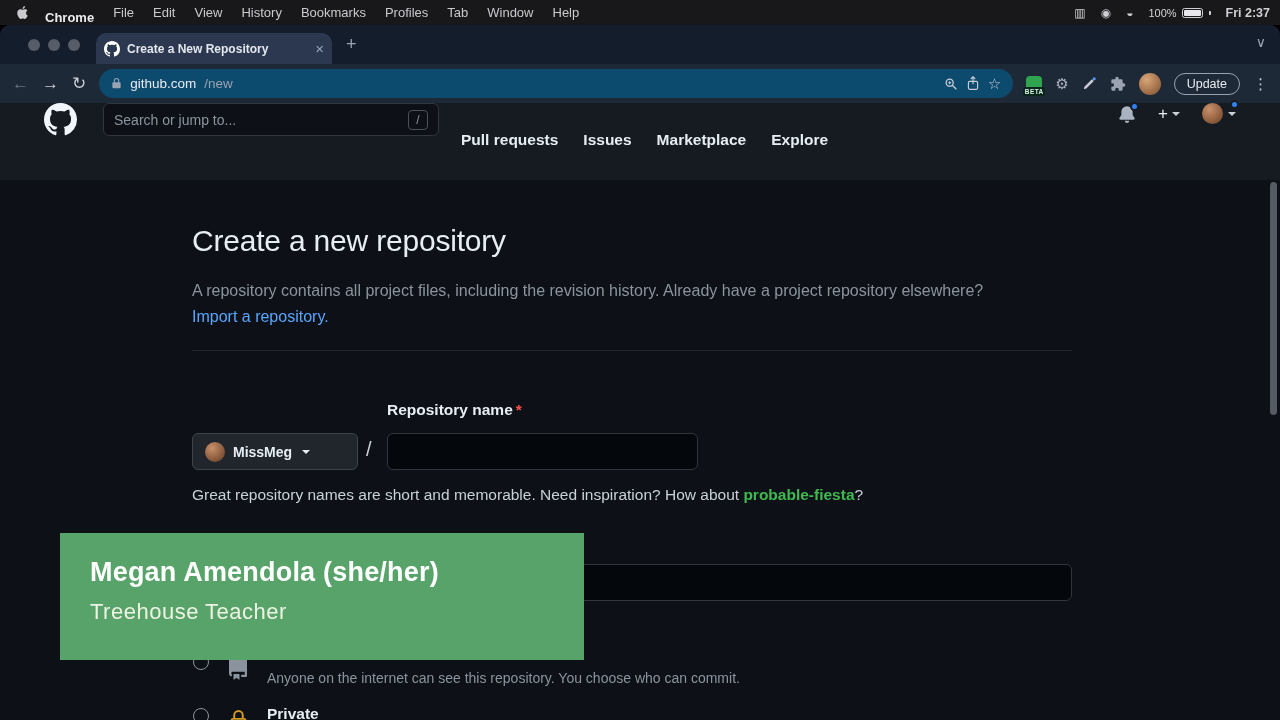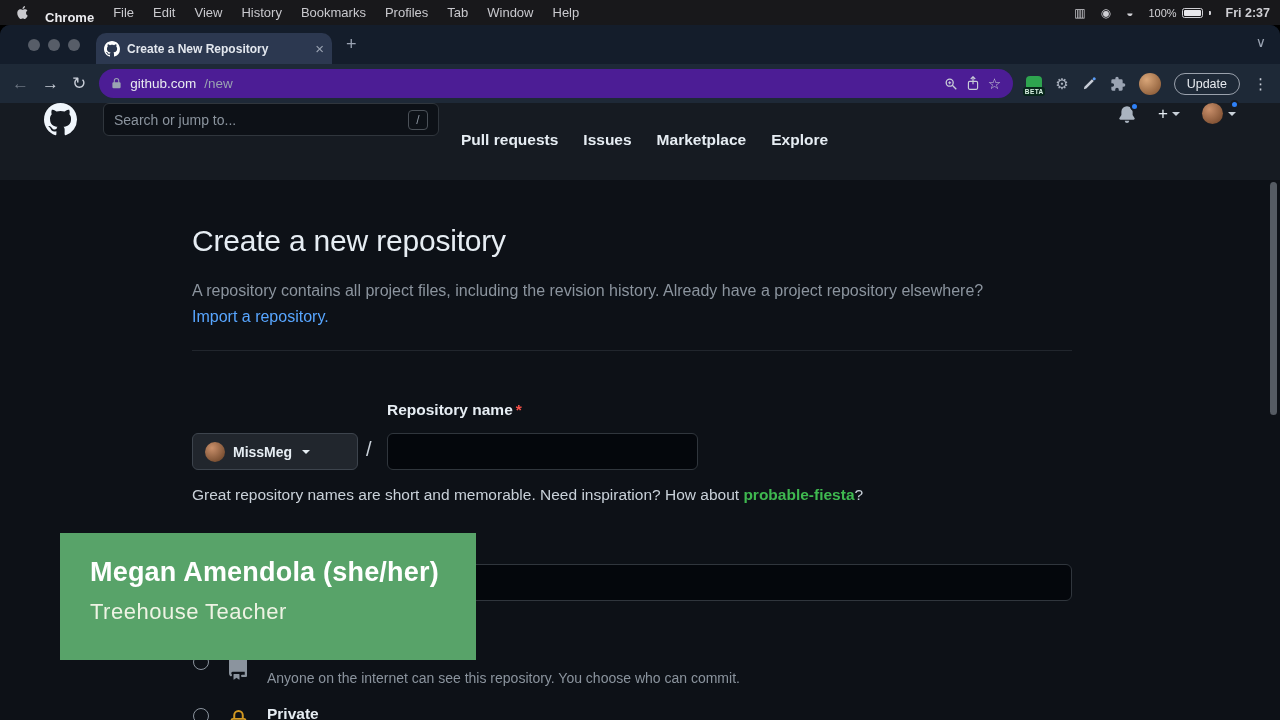--- a/index.html
+++ b/index.html
@@ -31,21 +31,21 @@
          border-radius:10px 10px 0 0; display:flex; align-items:center; padding:0 8px; gap:7px; }
   .tab-title { flex:1; font-size:12px; color:#e3e7ee; font-weight:600; white-space:nowrap; overflow:hidden; text-overflow:ellipsis; }
   .tab-close { color:#9aa3b2; font-size:15px; line-height:1; cursor:pointer; }
   .newtab { position:absolute; left:346px; top:9px; color:#9aa3b2; font-size:18px; cursor:pointer; }
   .tabsearch { position:absolute; right:14px; top:9px; color:#9aa3b2; font-size:14px; cursor:pointer; }
 
   .toolbar { position:absolute; top:39px; left:0; right:0; height:39px; background:#1e2937;
              display:flex; align-items:center; padding:0 12px; gap:13px; }
   .nav-glyph { font-size:17px; line-height:1; cursor:pointer; }
   .back { color:#6b7481; } .fwd, .reload { color:#c8cdd7; }
-  .urlfield { flex:1; height:29px; background:#4c1d95; border-radius:15px; display:flex;
+  .urlfield { flex:1; height:29px; background:#0c4a6e; border-radius:15px; display:flex;
               align-items:center; padding:0 12px; gap:8px; min-width:0; }
   .url-host { color:#e8ebf0; font-size:13.5px; }
   .url-path { color:#9aa3b2; font-size:13.5px; }
   .url-spacer { flex:1; }
   .star { color:#c8cdd7; font-size:15px; cursor:pointer; }
   .ext { position:relative; display:flex; align-items:center; cursor:pointer; }
   .beta-icon { width:16px; height:16px; background:#2ea44f; border-radius:4px; position:relative; }
   .beta-badge { position:absolute; bottom:-4px; left:-3px; right:-3px; background:#08261b; color:#d9f2e3;
                 font-size:6.5px; font-weight:700; text-align:center; border-radius:3px; padding:1px 0; letter-spacing:.4px; }
   .gear { color:#aab2bf; font-size:15px; }
@@ -108,21 +108,21 @@
   .radio { position:absolute; width:16px; height:16px; border:1px solid #8b949e; border-radius:50%;
            background:transparent; cursor:pointer; }
   .radio-public { left:193px; top:474px; }
   .radio-private { left:193px; top:528px; }
   .repo-icon-pos { position:absolute; left:226px; top:476px; }
   .public-desc { position:absolute; left:267px; top:490px; font-size:14px; color:#8b949e; }
   .lock-icon-pos { position:absolute; left:228px; top:530px; }
   .private-label { position:absolute; left:267px; top:525px; font-size:15.5px; font-weight:700; color:#e6edf3; cursor:pointer; }
 
   
-  .overlay { position:absolute; left:60px; top:533px; width:416px; height:127px; background:#58a369;
+  .overlay { position:absolute; left:60px; top:533px; width:524px; height:127px; background:#58a369;
              z-index:50; padding:24px 0 0 30px; }
   .overlay-name { color:#ffffff; font-size:27px; font-weight:700; letter-spacing:.2px; }
   .overlay-role { color:#eef3e4; font-size:22px; font-weight:400; margin-top:11px; letter-spacing:.5px; }
 </style>
 </head>
 <body>
 
 <div class="screen">
 
   <div class="menubar">

